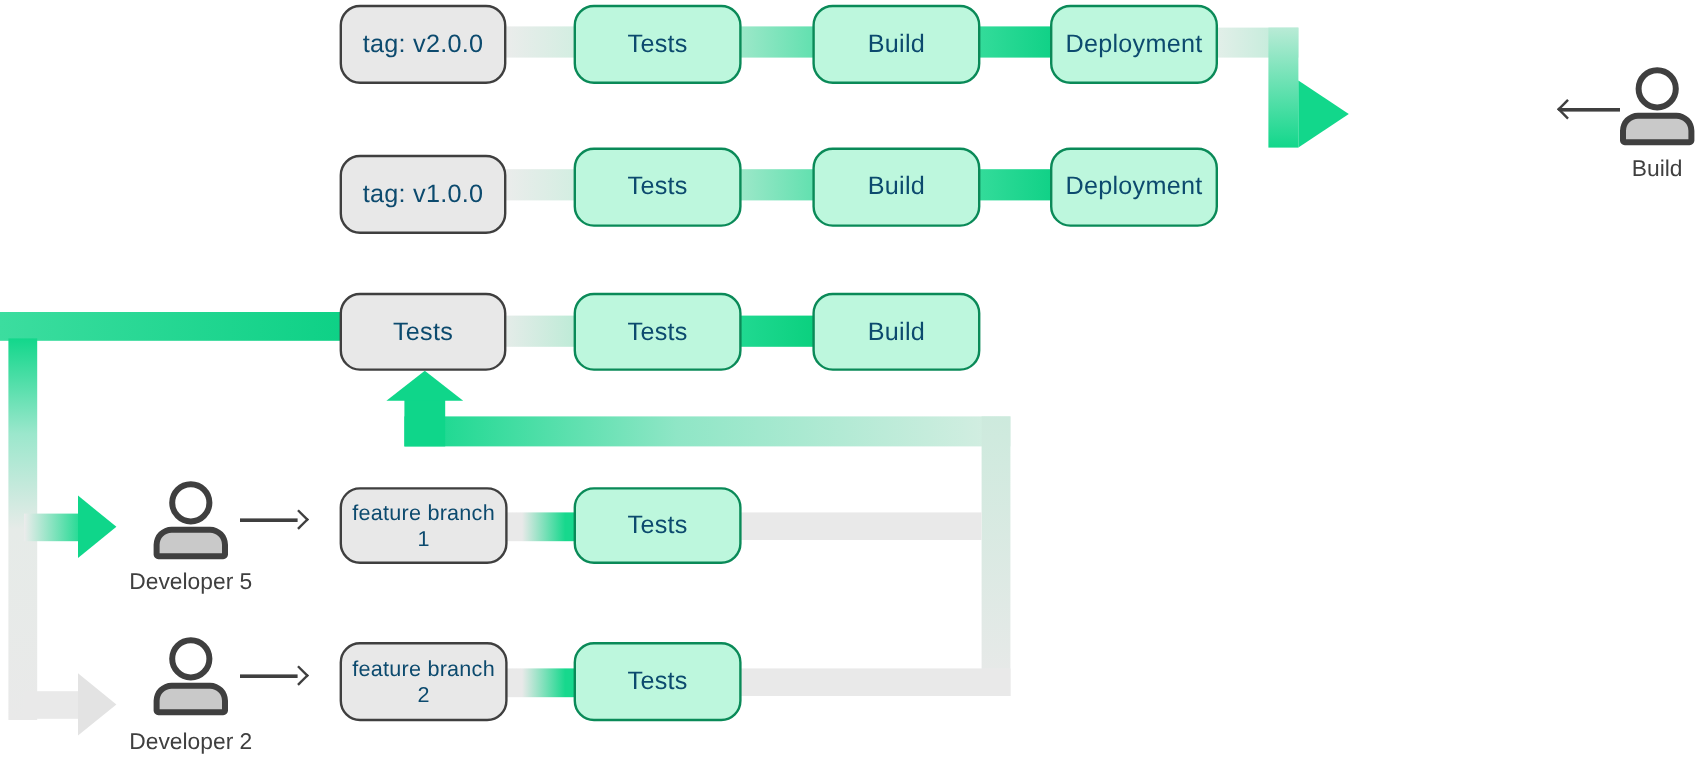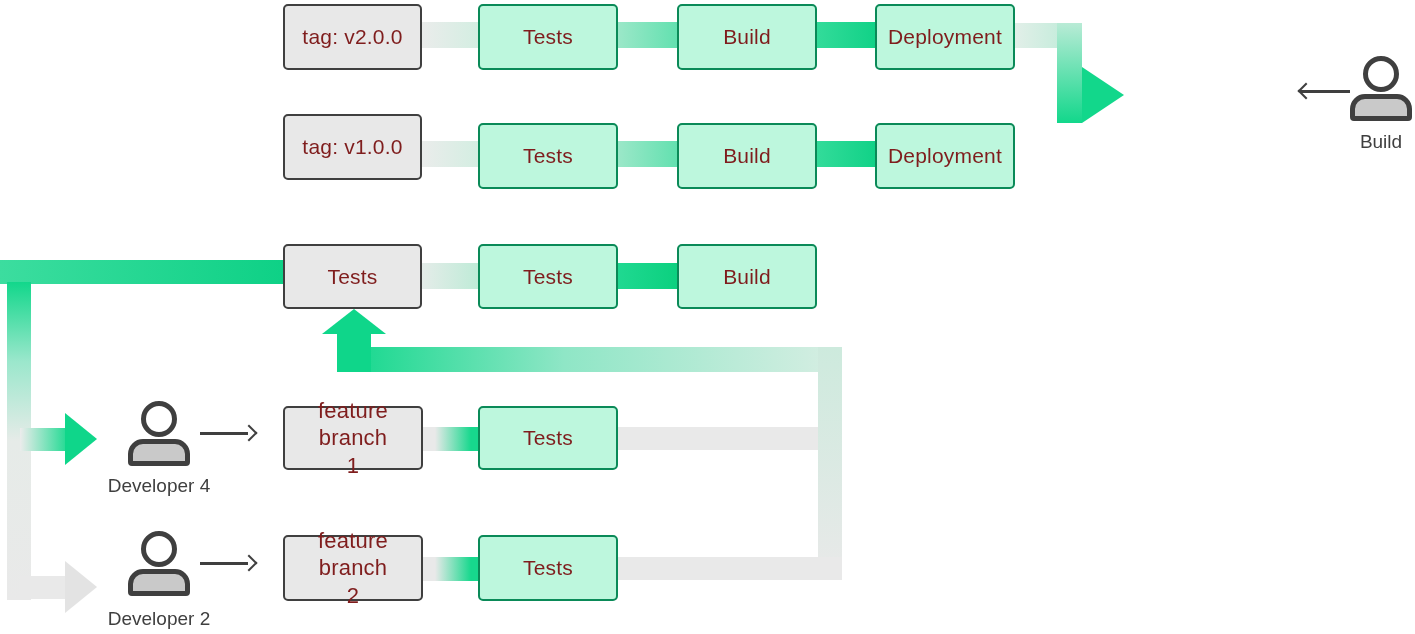--- a/index.html
+++ b/index.html
@@ -2,27 +2,27 @@
 <html><head>
 <meta charset="utf-8">
 <style>
   html,body{margin:0;padding:0;background:#fff;}
   .stage{
     position:relative;width:1415px;height:634px;background:#ffffff;overflow:hidden;
     font-family:"Liberation Sans","DejaVu Sans",sans-serif;color:#4a4a4a;
   }
   
   .node{
-    position:absolute;box-sizing:border-box;border-radius:5px;z-index:3;
+    position:absolute;box-sizing:border-box;border-radius:17px;z-index:3;
     display:flex;flex-direction:column;align-items:center;justify-content:center;
-    text-align:center;font-size:21px;letter-spacing:.2px;color:#7f1d1d;
+    font-size:21px;letter-spacing:.2px;color:#0c4a6e;
   }
   .node.gray{background:#e8e8e8;border:2.5px solid #3f3f3f;}
   .node.mint{background:#bdf7dd;border:2.5px solid #0a8a58;}
-  .node.small-text{font-size:22px;line-height:1.25;}
+  .node.small-text{font-size:18px;line-height:1.25;}
   .ellipse{
     position:absolute;box-sizing:border-box;z-index:3;border-radius:50%;
     background:#f84653;border:3px solid #d6242f;color:#ffffff;
     display:flex;align-items:center;justify-content:center;font-size:19px;
   }
   
   .bar{position:absolute;z-index:1;}
   .c1{background:linear-gradient(90deg,#ececec,#d2eee1);}
   .c2{background:linear-gradient(90deg,#9fe8ca,#5fe0ae);}
   .c3{background:linear-gradient(90deg,#35dc9b,#0fd186);}
@@ -79,21 +79,21 @@
   <div class="bar fin" style="left:420px;top:427px;width:60px;height:24px;"></div>
   <div class="bar flat-gray" style="left:616px;top:427px;width:202px;height:23px;"></div>
   <div class="bar fin" style="left:420px;top:557px;width:60px;height:24px;"></div>
   <div class="bar flat-gray" style="left:616px;top:557px;width:226px;height:23px;"></div>
 
   <div class="node gray" style="left:283px;top:4px;width:139px;height:66px;">tag: v2.0.0</div>
   <div class="node mint" style="left:478px;top:4px;width:140px;height:66px;">Tests</div>
   <div class="node mint" style="left:677px;top:4px;width:140px;height:66px;">Build</div>
   <div class="node mint" style="left:875px;top:4px;width:140px;height:66px;">Deployment</div>
 
-  <div class="node gray" style="left:283px;top:114px;width:139px;height:66px;">tag: v1.0.0</div>
+  <div class="node gray" style="left:283px;top:129px;width:139px;height:66px;">tag: v1.0.0</div>
   <div class="node mint" style="left:478px;top:123px;width:140px;height:66px;">Tests</div>
   <div class="node mint" style="left:677px;top:123px;width:140px;height:66px;">Build</div>
   <div class="node mint" style="left:875px;top:123px;width:140px;height:66px;">Deployment</div>
 
   <div class="node gray" style="left:283px;top:244px;width:139px;height:65px;">Tests</div>
   <div class="node mint" style="left:478px;top:244px;width:140px;height:65px;">Tests</div>
   <div class="node mint" style="left:677px;top:244px;width:140px;height:65px;">Build</div>
 
   <div class="node gray small-text" style="left:283px;top:406px;width:140px;height:64px;">
     <div>feature branch</div>
@@ -113,21 +113,21 @@
     <div class="torso"></div>
   </div>
   <div class="actor-label" style="left:1349px;top:131px;width:64px;">Build</div>
   <div class="tline" style="left:1300px;top:90px;width:50px;"></div>
   <div class="chev left" style="left:1300px;top:85px;"></div>
 
   <div class="person" style="left:126px;top:401px;width:66px;">
     <div class="head"></div>
     <div class="torso"></div>
   </div>
-  <div class="actor-label" style="left:104px;top:475px;width:110px;">Developer 4</div>
+  <div class="actor-label" style="left:104px;top:475px;width:110px;">Developer 5</div>
   <div class="tline" style="left:200px;top:432px;width:48px;"></div>
   <div class="chev right" style="left:243px;top:427px;"></div>
 
   <div class="person" style="left:126px;top:531px;width:66px;">
     <div class="head"></div>
     <div class="torso"></div>
   </div>
   <div class="actor-label" style="left:104px;top:608px;width:110px;">Developer 2</div>
   <div class="tline" style="left:200px;top:562px;width:48px;"></div>
   <div class="chev right" style="left:243px;top:557px;"></div>

